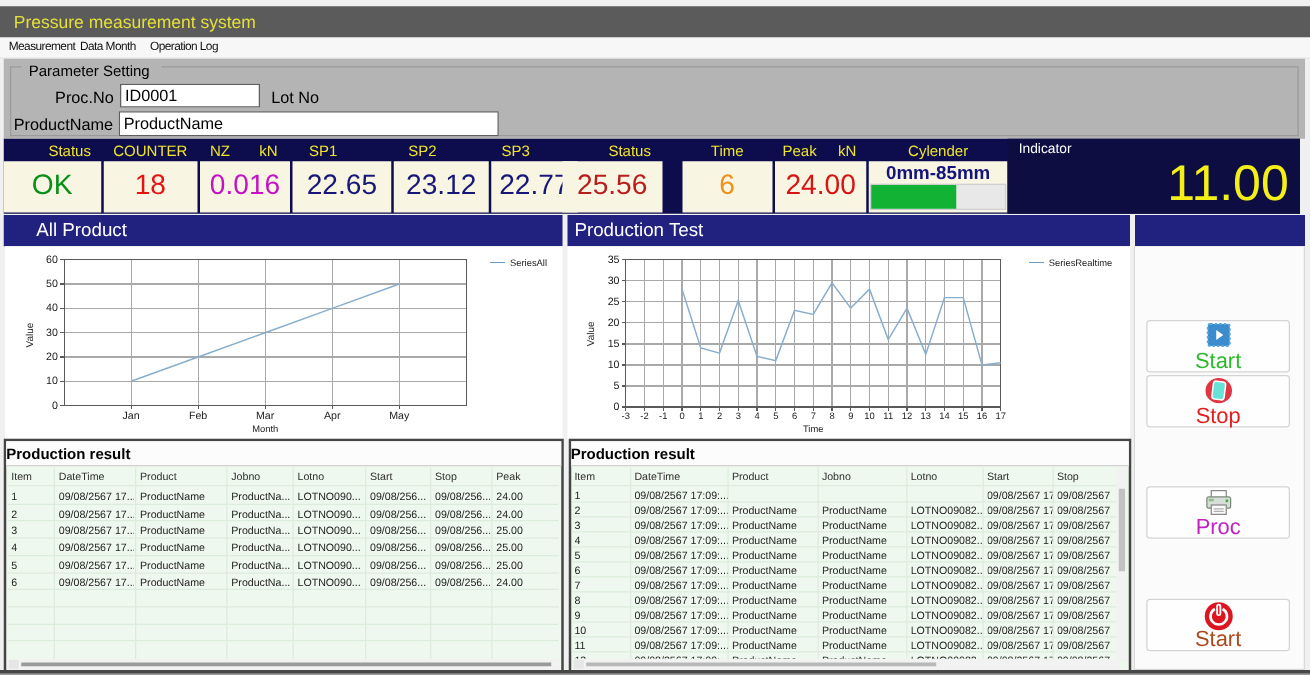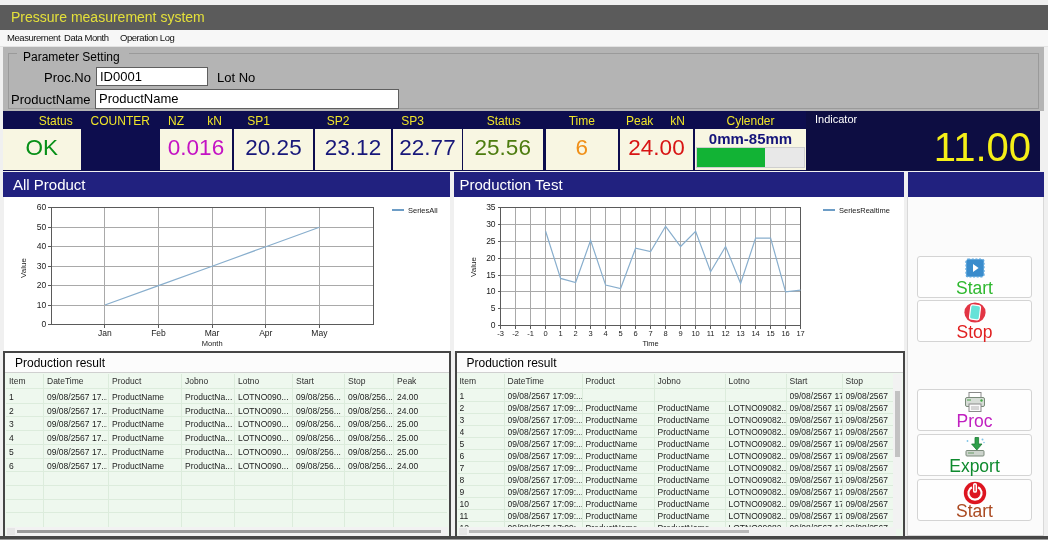--- a/index.html
+++ b/index.html
@@ -16,21 +16,21 @@
 .statuswrap { left:3px; top:111px; width:1037px; height:60px; background:#0d0d4e; }
 .shead { position:absolute; top:2px; height:16px; color:#efe42a; font-size:12px; text-align:center; line-height:16px; }
 .sval  { position:absolute; top:18px; height:41px; background:#f8f6e2; text-align:center; font-size:22.5px; line-height:38px; }
 .indic { position:absolute; left:803px; top:0; width:234px; height:60px; background:#0d0d42; }
 .cyltext { font-weight:bold; font-size:15px; color:#14147a; line-height:17px; }
 .pbar { position:absolute; background:#e8e8e8; border:1px solid #cfcfcf; }
 .pfill { position:absolute; left:0; top:0; height:100%; background:#12b335; }
 .hdrband { top:172px; height:25px; background:#21217f; color:#fff; font-size:15px; line-height:25px; }
 .chartarea { top:197px; height:154px; background:#fff; }
 .tblpanel { top:351px; height:187px; background:#eef8ee; border:2px solid #454545; }
-.tbltitle { position:absolute; left:0; top:0; width:100%; height:20px; background:#fcfcfc; border-bottom:1px solid #d0d0d0; font-size:12px; color:#000; padding-left:10px; line-height:20px; }
+.tbltitle { position:absolute; left:0; top:0; width:100%; height:20px; background:#fcfcfc; border-bottom:1px solid #d0d0d0; font-size:12px; color:#000; line-height:20px;font-weight:bold; }
 .thead { position:absolute; font-size:8.5px; color:#2e2e2e; }
 .trow { position:absolute; height:11px; font-size:8.5px; color:#1c1c1c; white-space:nowrap; }
 .trow span { overflow:hidden; height:11px; }
 .trow span, .thead span { position:absolute; top:0; }
 .gridv { position:absolute; width:1px; background:#dcecdc; }
 .gridh { position:absolute; height:1px; background:#dcecdc; }
 .hsb { position:absolute; left:1px; height:9px; background:#f2f2f2; }
 .hthumb { position:absolute; top:3px; height:3px; background:#9a9a9a; }
 .vsb { position:absolute; top:21px; width:9px; background:#f2f2f2; }
 .vthumb { position:absolute; left:2px; width:5px; background:#c2c2c2; }
@@ -57,29 +57,30 @@
 <div class="plabel" style="left:30px; top:23px; width:58px; text-align:right;">Proc.No</div>
 <div class="pbox" style="left:93px; top:20px; width:112px; height:19px; line-height:17px;">ID0001</div>
 <div class="plabel" style="left:214px; top:23px;">Lot No</div>
 <div class="plabel" style="left:8px; top:45px;">ProductName</div>
 <div class="pbox" style="left:92px; top:42px; width:304px; height:20px; line-height:18px;">ProductName</div>
 </div>
 <div class="abs statuswrap">
 <div class="shead" style="left:0px; width:77.5px;margin-left:14px;">Status</div>
 <div class="sval" style="left:0px; width:77.5px; color:#089018;">OK</div>
 <div class="shead" style="left:79.5px; width:75.5px;">COUNTER</div>
+<div class="sval" style="left:79.5px; width:75.5px; color:#e41414;">18</div>
 <div class="sval" style="left:157px; width:72px; color:#c413c4;">0.016</div>
 <div class="shead" style="left:231px; width:79px; transform:translateX(-15px);">SP1</div>
-<div class="sval" style="left:231px; width:79px; color:#17177a;">20.25</div>
+<div class="sval" style="left:231px; width:79px; color:#17177a;">22.65</div>
 <div class="shead" style="left:312px; width:76px; transform:translateX(-15px);">SP2</div>
 <div class="sval" style="left:312px; width:76px; color:#17177a;">23.12</div>
 <div class="shead" style="left:390px; width:69px; transform:translateX(-15px);">SP3</div>
 <div class="sval" style="left:390px; width:69px; color:#17177a;">22.77</div>
 <div class="shead" style="left:461px; width:79.5px;">Status</div>
-<div class="sval" style="left:460px; width:79.5px; color:#4d7c0f;">25.56</div>
+<div class="sval" style="left:447px; width:79.5px; color:#b91c1c;">25.56</div>
 <div class="shead" style="left:542.5px; width:72.5px;">Time</div>
 <div class="sval" style="left:542.5px; width:72.5px; color:#f09018;">6</div>
 <div class="sval" style="left:617px; width:73px; color:#d81414;">24.00</div>
 <div class="shead" style="left:692px; width:111px;">Cylender</div>
 <div class="shead" style="left:157px; width:72px;">
       <span style="float:left; margin-left:8px;">NZ</span>
       <span style="float:right; margin-right:10px;">kN</span>
     </div>
 <div class="shead" style="left:617px; width:73px;">
       <span style="float:left; margin-left:6px;">Peak</span>
@@ -88,21 +89,21 @@
 <div class="sval" style="left:692px; width:111px;"></div>
 <div class="abs cyltext" style="left:692px; top:19px; width:111px; text-align:center;">0mm-85mm</div>
 <div class="pbar" style="left:693px; top:36px; width:109px; height:21px;">
       <div class="pfill" style="width:68px;"></div>
     </div>
 <div class="indic">
 <div style="position:absolute; left:9px; top:2px; font-size:11px; color:#fff;">Indicator</div>
 <div style="position:absolute; right:9px; bottom:1px; font-size:40px; color:#f5ef18;">11.00</div>
 </div>
 </div>
-<div class="abs hdrband" style="left:3px; width:446.5px; padding-left:10px;">All Product</div>
+<div class="abs hdrband" style="left:3px; width:446.5px; padding-left:26px;">All Product</div>
 <div class="abs hdrband" style="left:453.5px; width:450px; padding-left:6px;">Production Test</div>
 <div class="abs hdrband" style="left:907.5px; width:136.5px;"></div>
 <svg class="abs chartarea" style="left:4px; width:445.5px;" viewBox="0 0 445.5 154" shape-rendering="crispEdges">
     <line x1="47.3" y1="108.0" x2="369.0" y2="108.0" stroke="#a9a9a9" stroke-width="1"></line>
     <line x1="47.3" y1="88.6" x2="369.0" y2="88.6" stroke="#a9a9a9" stroke-width="1"></line>
     <line x1="47.3" y1="69.2" x2="369.0" y2="69.2" stroke="#a9a9a9" stroke-width="1"></line>
     <line x1="47.3" y1="49.7" x2="369.0" y2="49.7" stroke="#a9a9a9" stroke-width="1"></line>
     <line x1="47.3" y1="30.2" x2="369.0" y2="30.2" stroke="#a9a9a9" stroke-width="1"></line>
     <line x1="100.9" y1="10.8" x2="100.9" y2="127.5" stroke="#a9a9a9" stroke-width="1"></line>
     <line x1="154.5" y1="10.8" x2="154.5" y2="127.5" stroke="#a9a9a9" stroke-width="1"></line>
@@ -496,33 +497,20 @@
           <rect x="2.5" y="6.5" width="19" height="9" rx="1.5" fill="#d7ddd7" stroke="#7a8a7a"></rect>
           <rect x="4" y="8" width="4" height="2" fill="#8fbf8f"></rect>
           <circle cx="18.5" cy="9.5" r="1.2" fill="#44aa44"></circle>
           <rect x="6" y="13" width="12" height="7.5" fill="#fafafa" stroke="#8a8a8a"></rect>
           <line x1="8" y1="16" x2="16" y2="16" stroke="#b0b0b0"></line>
           <line x1="8" y1="18" x2="16" y2="18" stroke="#b0b0b0"></line>
         </svg>
       </div>
 <div class="cap" style="top:24px; color:#c020c0; font-size:17.5px;">Proc</div>
 </div>
-<div class="btn" style="top:237.0px;">
-<div style="position:absolute; left:0; top:1px; width:100%; text-align:center;">
-        <svg width="24" height="22" viewBox="0 0 24 22">
-          <rect x="3" y="14.5" width="18" height="5.5" rx="1" fill="#cdd4cd" stroke="#7a8a7a"></rect>
-          <rect x="5" y="16" width="6" height="2" fill="#9ab89a"></rect>
-          <path d="M12 1.5 L15.6 1.5 L15.6 8 L19 8 L13.8 14 L8.6 8 L12 8 Z" fill="#2fa04a" stroke="#1a7a33" stroke-width="0.8"></path>
-          <circle cx="19.5" cy="3.5" r="1" fill="#7fc4e8"></circle>
-          <circle cx="21" cy="6.5" r="0.8" fill="#7fc4e8"></circle>
-          <circle cx="4.5" cy="5" r="0.9" fill="#7fc4e8"></circle>
-        </svg>
-      </div>
-<div class="cap" style="top:24px; color:#0e8a2e; font-size:17.5px;">Export</div>
-</div>
 <div class="btn" style="top:281.6px;">
 <div style="position:absolute; left:0; top:1px; width:100%; text-align:center;">
         <svg width="24" height="24" viewBox="0 0 24 24">
           <circle cx="12" cy="12" r="11.2" fill="#dd1520"></circle>
           <path d="M 8.9 6.2 A 6.6 6.6 0 1 0 15.1 6.2" stroke="#fff" stroke-width="2.1" fill="none"></path>
           <rect x="10.7" y="2.7" width="2.6" height="8.4" rx="1.2" fill="#dd1520" stroke="#fff" stroke-width="1.5"></rect>
         </svg>
       </div>
 <div class="cap" style="top:24px; color:#aa4a21; font-size:17.5px;">Start</div>
 </div>

